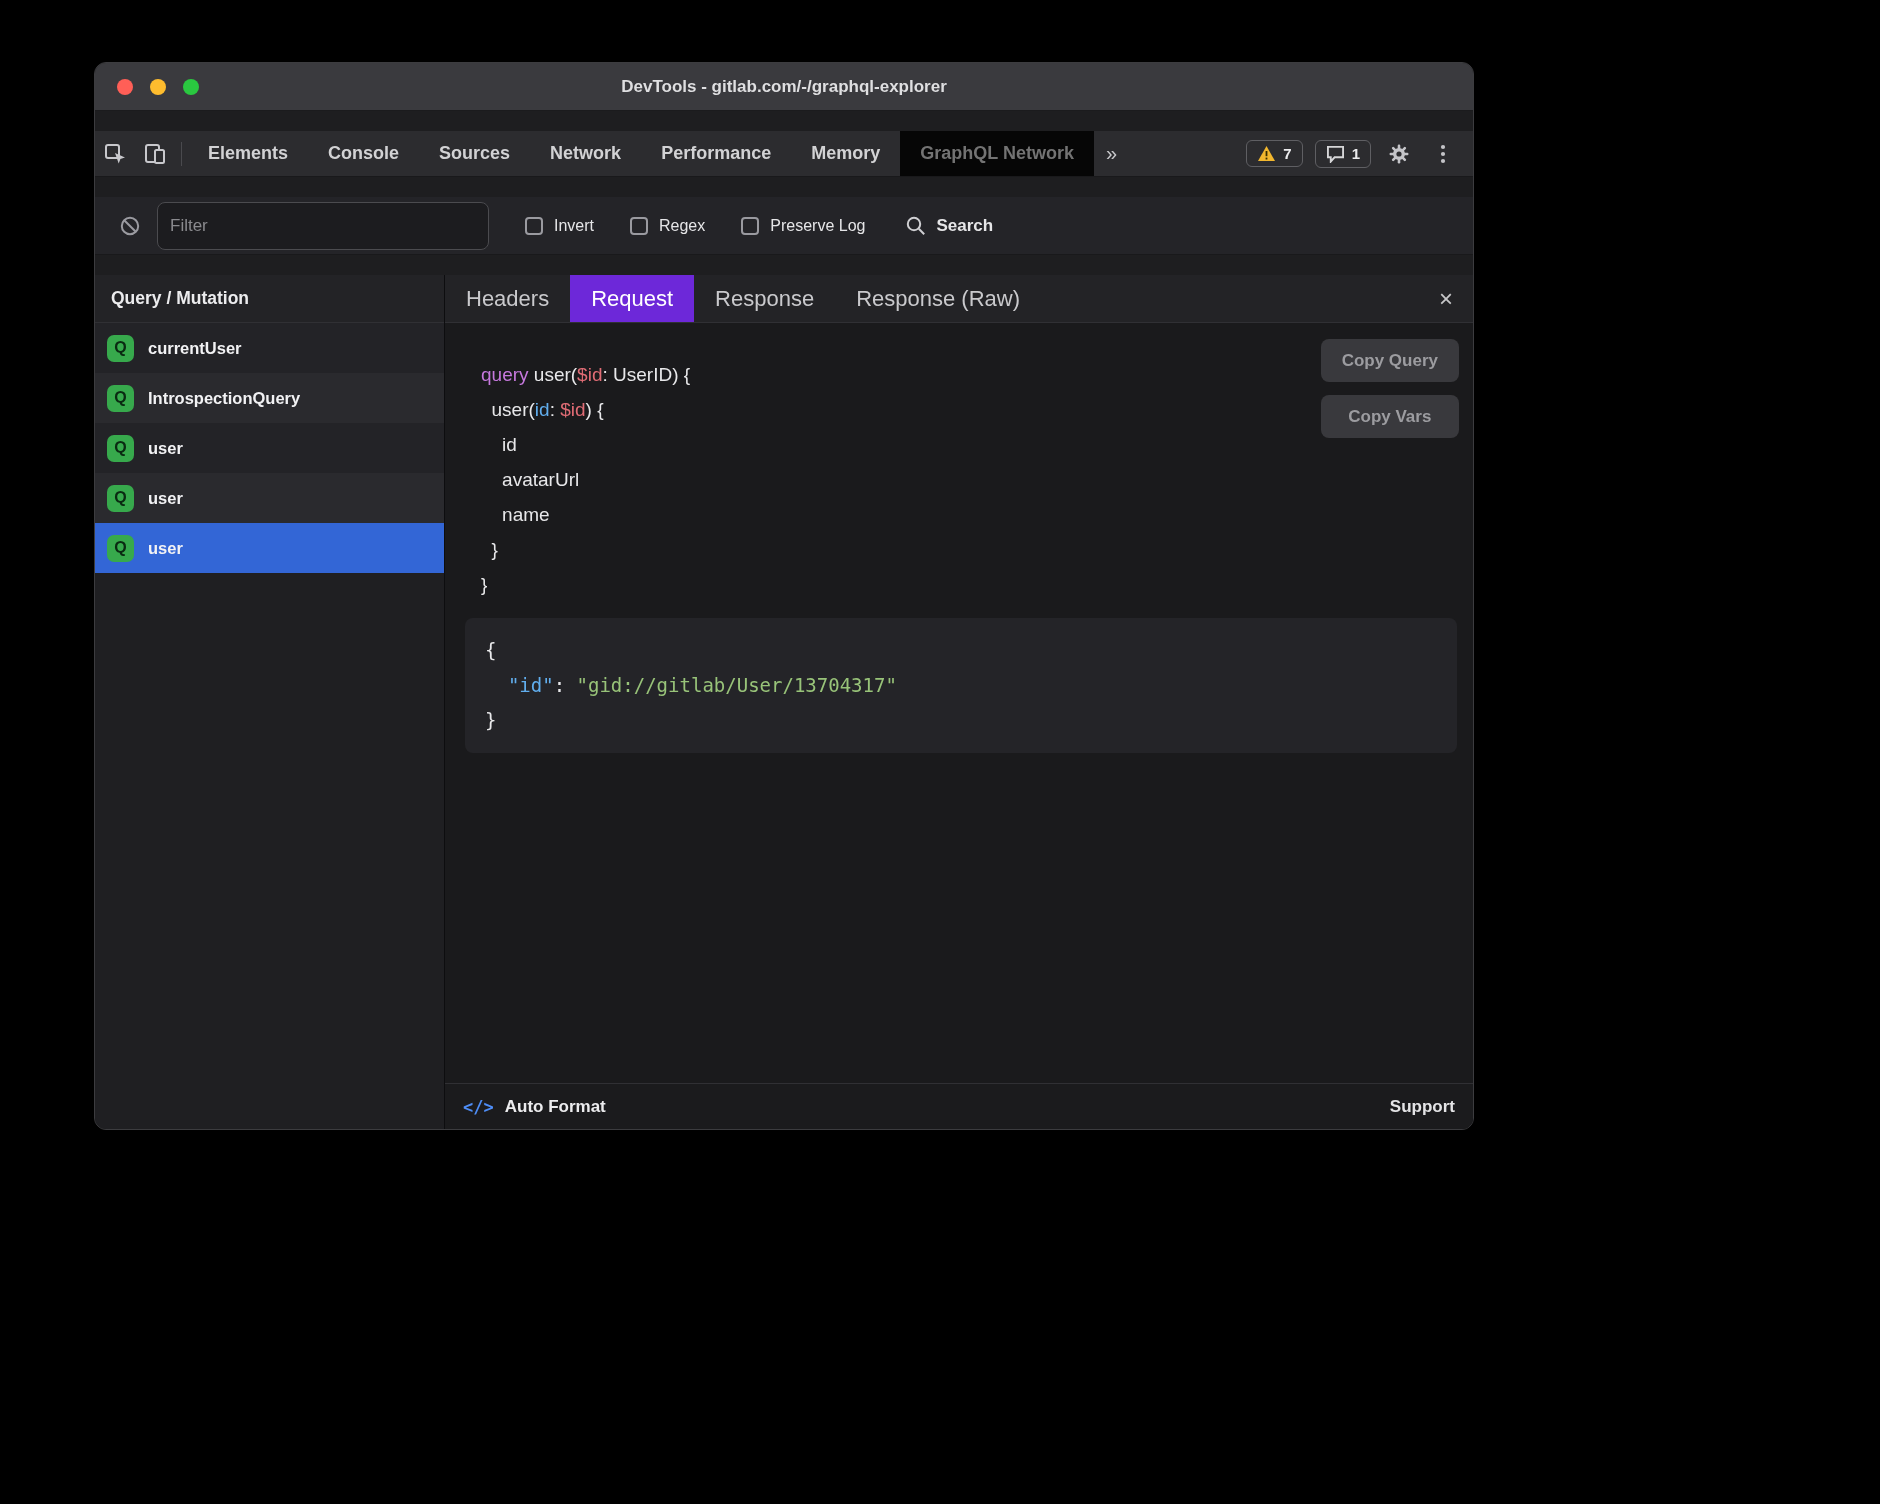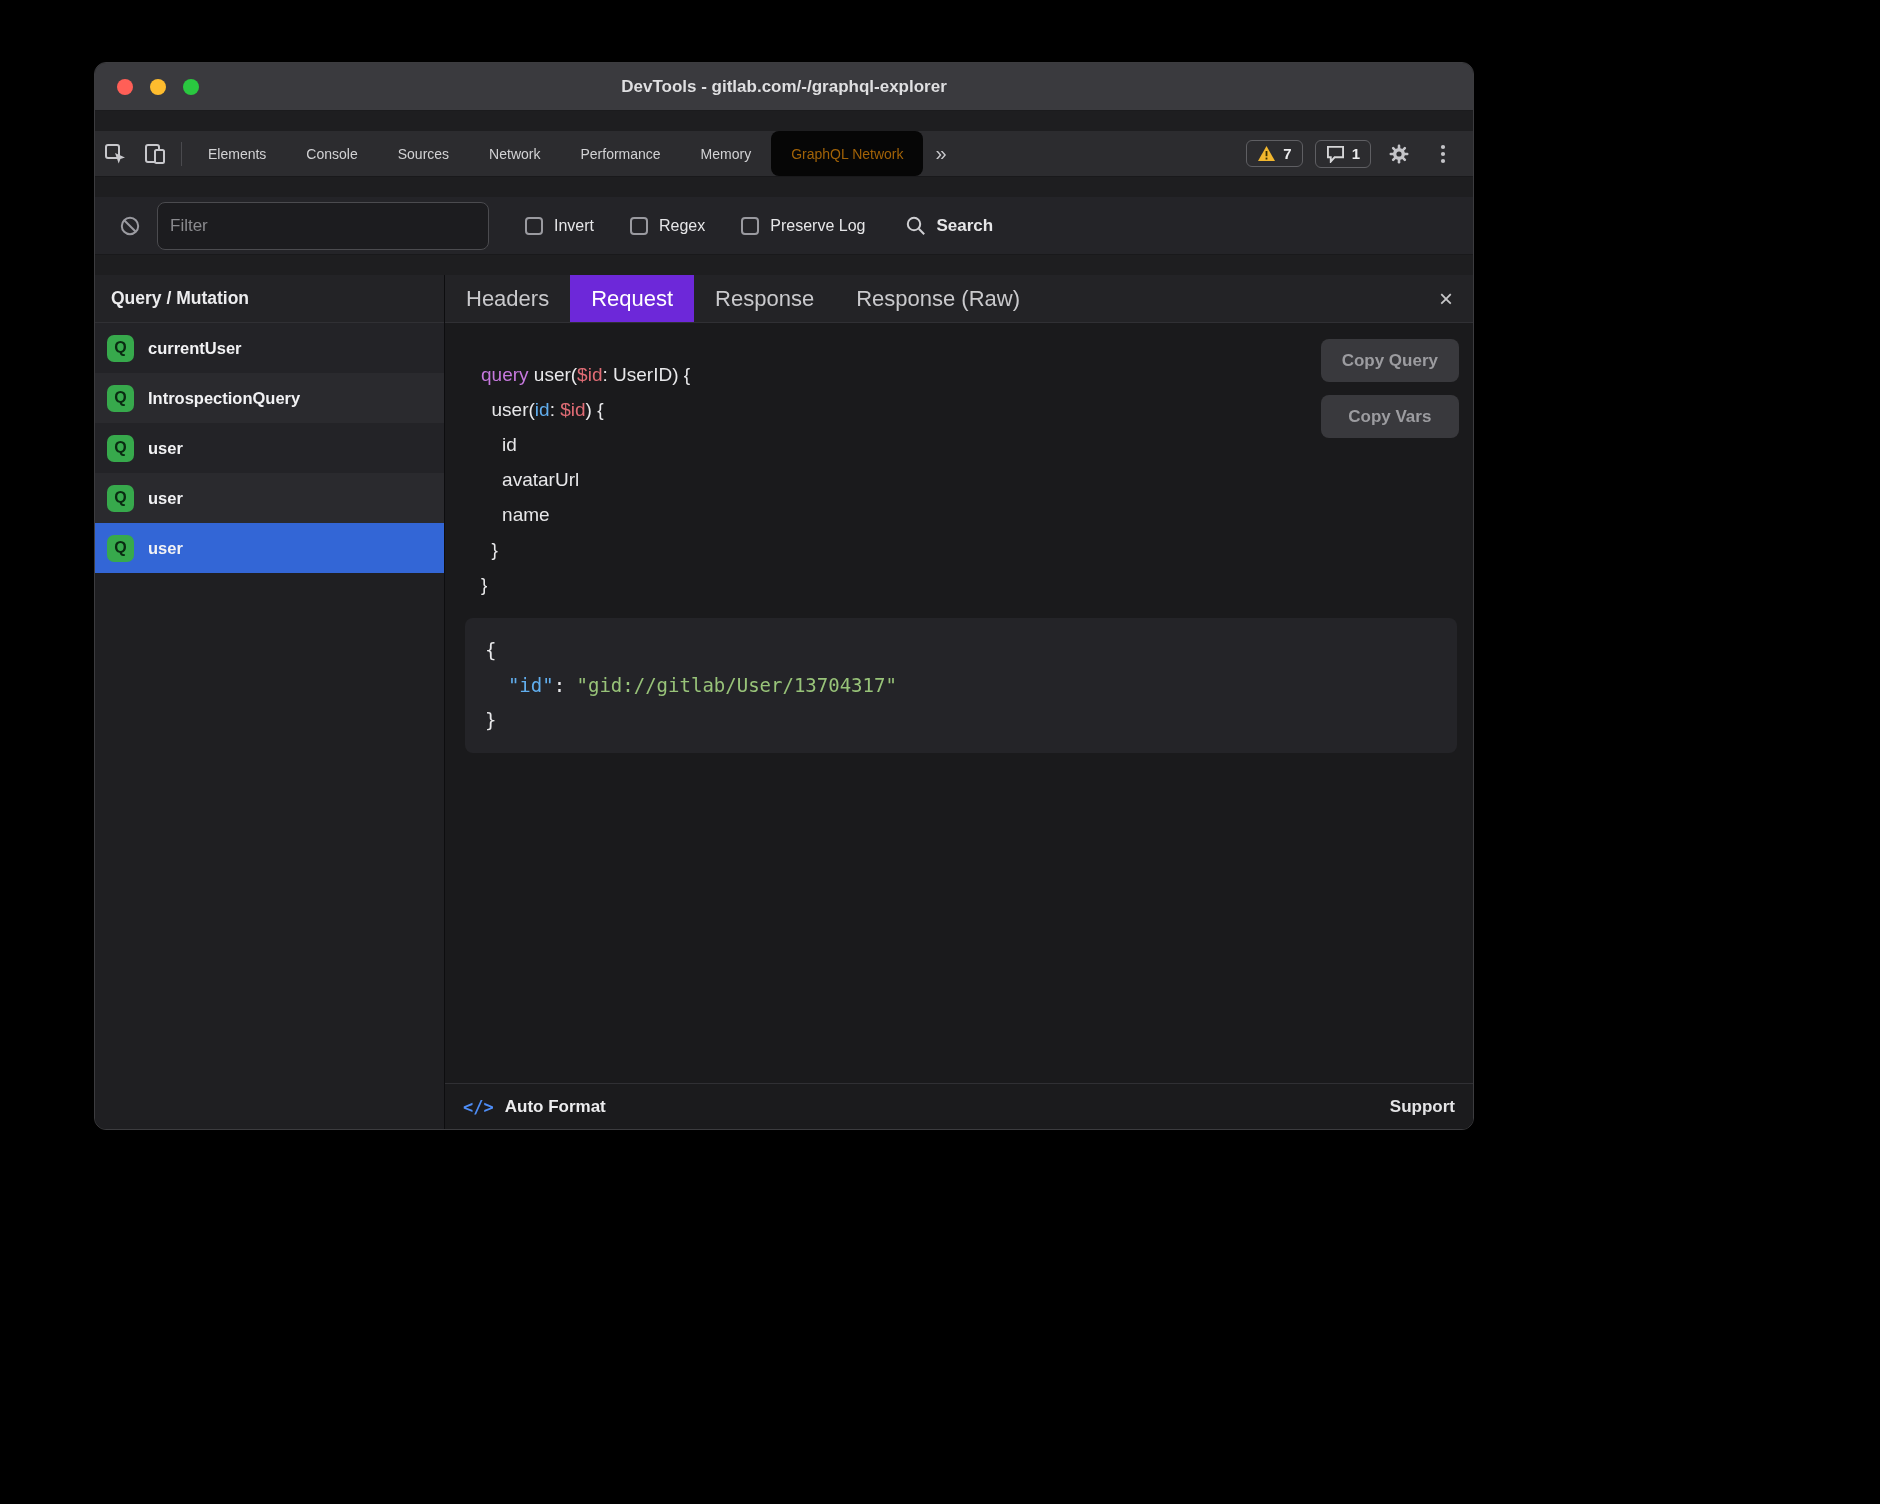--- a/index.html
+++ b/index.html
@@ -39,23 +39,23 @@
   
   .tabbar {
     height:46px; flex:0 0 auto; background:#2c2c2f;
     display:flex; align-items:center;
     border-bottom:1px solid #19191b;
   }
   .iconbtn { display:flex; align-items:center; justify-content:center; width:40px; height:100%; cursor:pointer; }
   .vsep { width:1px; height:24px; background:#4a4a4e; margin:0 6px; }
   .dt-tab {
     height:100%; display:flex; align-items:center; padding:0 20px;
-    font-size:14px; color:#d2d2d4; cursor:pointer; white-space:nowrap;
-  }
-  .dt-tab.active { background:#060606; color:#a16207;border-radius:8px; }
+    font-size:18px; color:#d2d2d4; cursor:pointer; white-space:nowrap;font-weight:bold;
+  }
+  .dt-tab.active { background:#060606; color:#737373; }
   .chevron { font-size:20px; color:#c9c9cc; padding:0 12px; cursor:pointer; }
   .tab-right { margin-left:auto; display:flex; align-items:center; gap:12px; margin-right:14px; }
   .pillbadge {
     display:flex; align-items:center; gap:7px;
     border:1px solid #5f5f63; border-radius:6px; padding:4px 10px;
     font-size:15px; font-weight:bold; color:#ececee; cursor:pointer;
   }
   .gear-wrap, .dots-wrap { display:flex; align-items:center; justify-content:center; width:32px; height:32px; cursor:pointer; }
 
   

